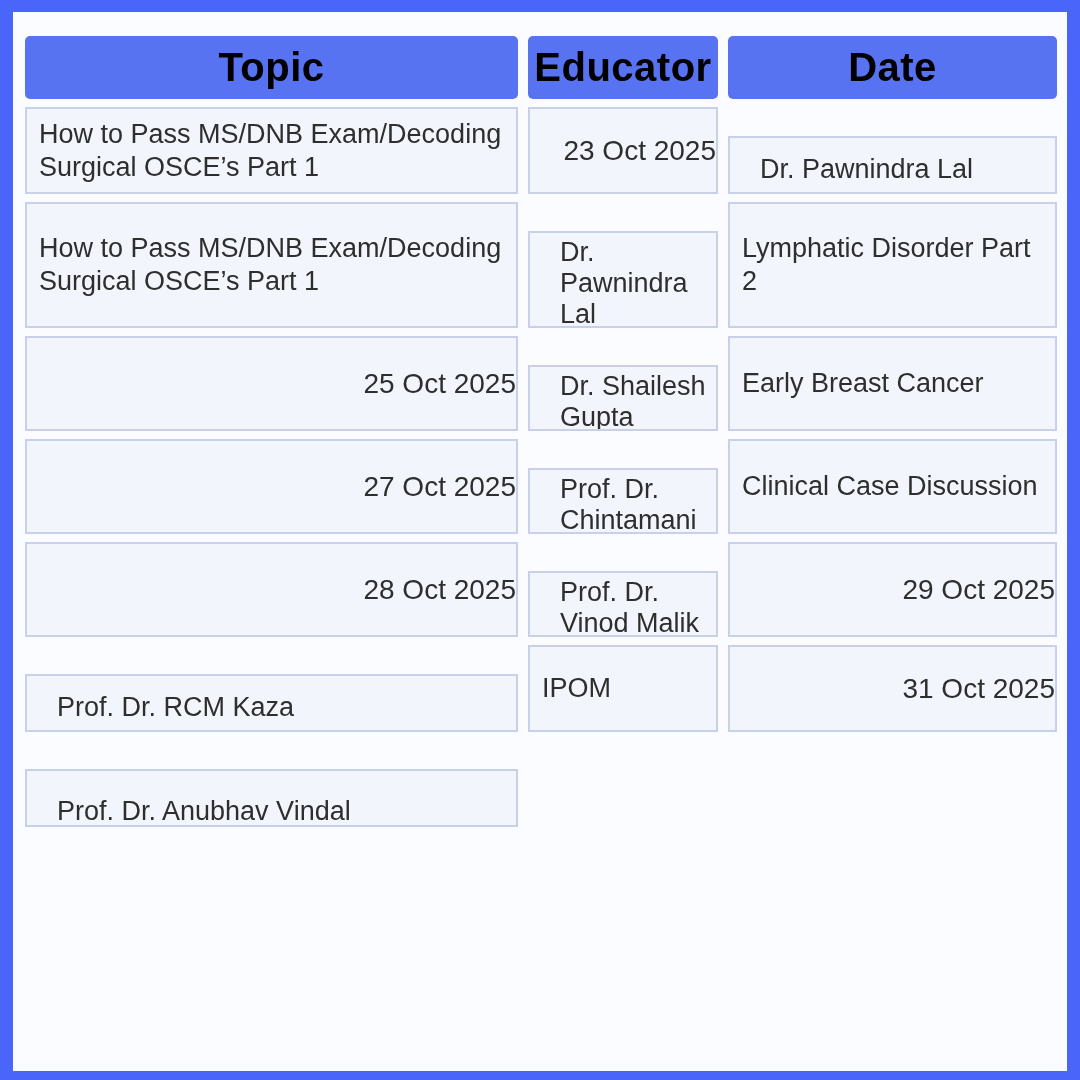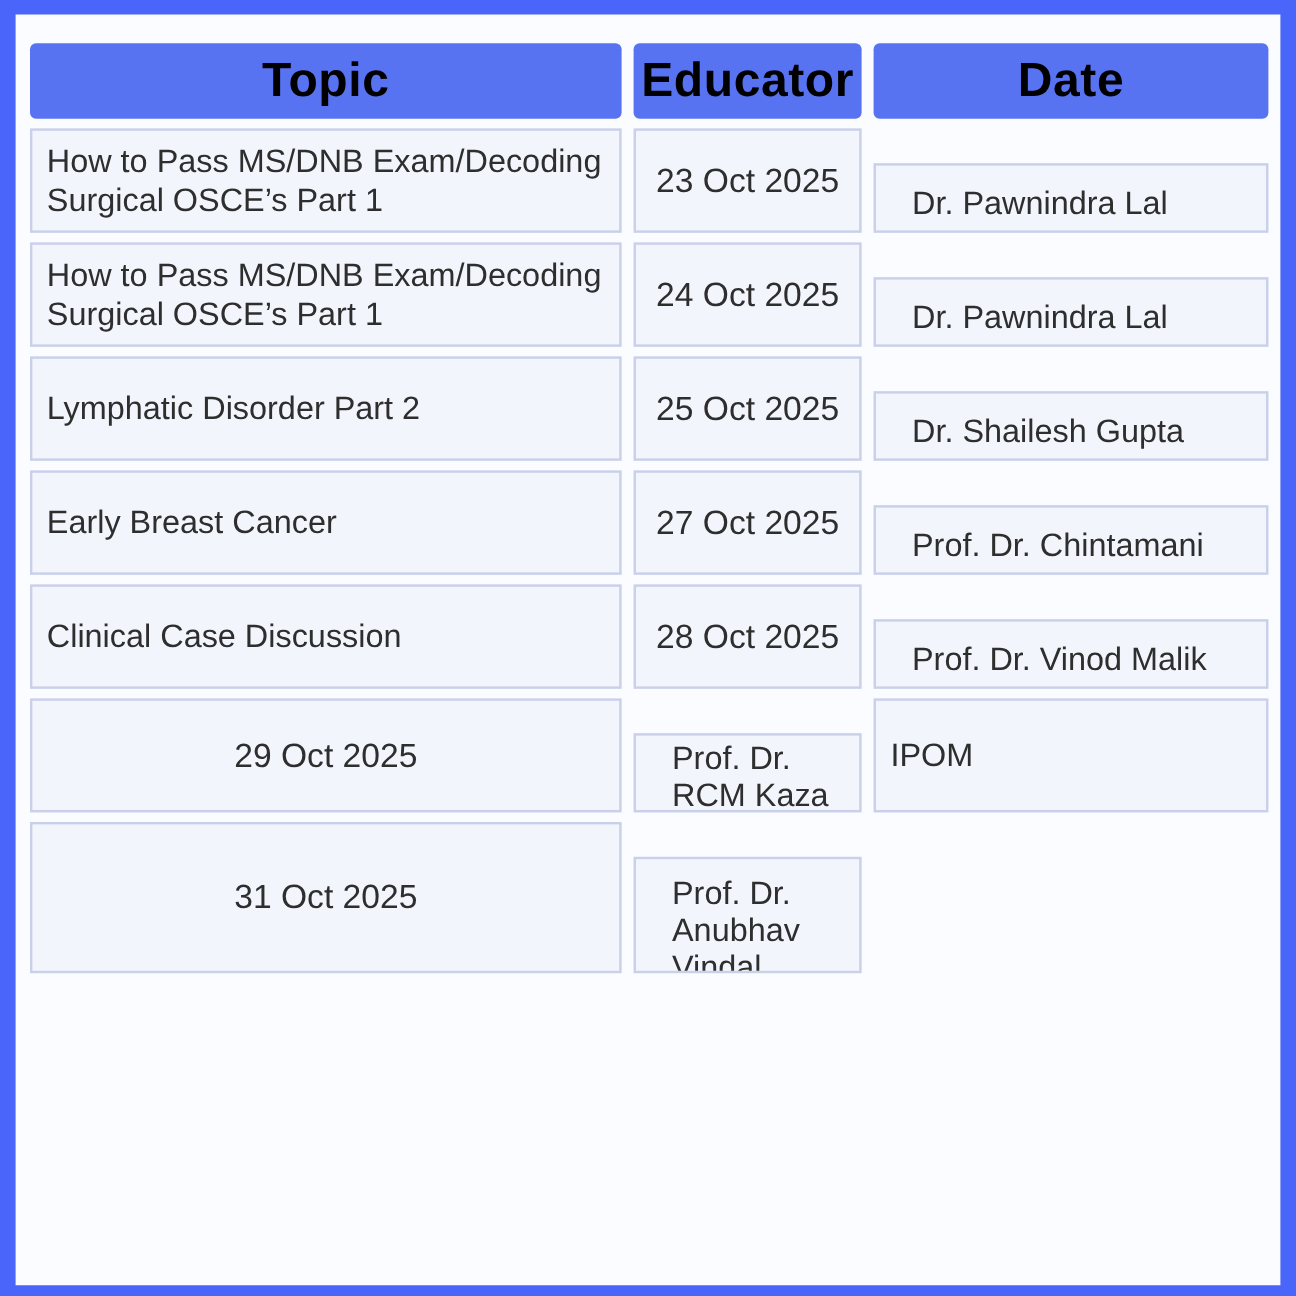--- a/index.html
+++ b/index.html
@@ -57,21 +57,21 @@
     color: #2E2E2E;
     font-size: 27px;
     overflow: hidden;
   }
   .cell.topic {
     padding: 8px 14px 8px 12px;
     line-height: 1.22;
     text-align: left;
   }
   .cell.date {
-    justify-content: center;
+    justify-content: flex-end;
     font-size: 28px;
   }
   .cell.educator {
     padding-left: 30px;
     margin-top: 29px;
   }
   .cell.educator span {
     transform: translateY(4px);
   }
   .cell.educator.clip span {
@@ -93,23 +93,20 @@
     </div>
   <div class="cell date">
       <span>23 Oct 2025</span>
     </div>
   <div class="cell educator">
       <span>Dr. Pawnindra Lal</span>
     </div>
 
   <div class="cell topic">
       <span>How to Pass MS/DNB Exam/Decoding Surgical OSCE’s Part 1</span>
-    </div>
-  <div class="cell date">
-      <span>24 Oct 2025</span>
     </div>
   <div class="cell educator">
       <span>Dr. Pawnindra Lal</span>
     </div>
 
   <div class="cell topic">
       <span>Lymphatic Disorder Part 2</span>
     </div>
   <div class="cell date">
       <span>25 Oct 2025</span>

